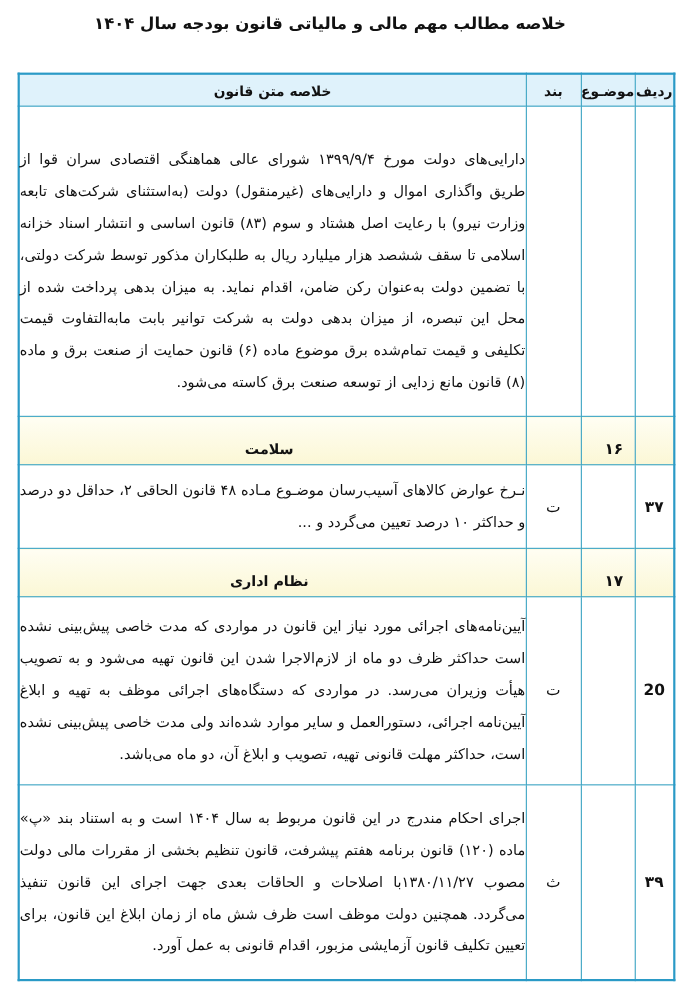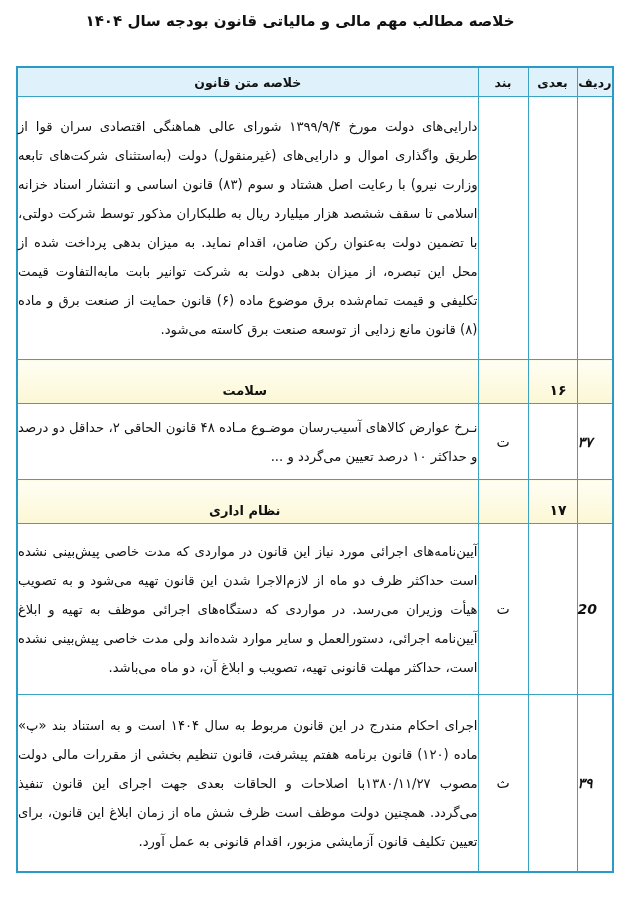--- a/index.html
+++ b/index.html
@@ -5,48 +5,48 @@
   html, body { margin:0; padding:0; background:#ffffff; }
   body { width:632px; height:907px; position:relative; overflow:hidden; font-family:"DejaVu Sans", sans-serif; color:#111; }
   .title { position:absolute; top:12px; left:0; width:600px; text-align:center; font-weight:bold; font-size:15px; direction:rtl; }
   table.law { position:absolute; left:16px; top:66px; width:598px; border-collapse:collapse; direction:rtl; table-layout:fixed; border:2px solid #2a9ac6; }
   table.law td, table.law th { border:1px solid #3aa3c2; padding:0; vertical-align:middle; }
   thead th { background:#dff2fb; height:28px; font-size:12.5px; font-weight:bold; text-align:center; }
   thead th.text-col { text-align:center; }
   .col-radif { width:36px; }
   .col-tabsare { width:49px; }
   .col-band { width:50px; }
-  td.num { text-align:left; font-size:14px; font-weight:bold;font-style:italic; }
+  td.num { text-align:center; font-size:14px; font-weight:bold; }
   td.band { text-align:center; font-size:14px; }
   td.text { text-align:justify; font-size:13.2px; line-height:29px; padding:6px 8px 6px 10px; vertical-align:top; }
   tr.section td { background:linear-gradient(#fffef3, #fbf7d5); height:30px; }
   tr.section td.sec-title { font-weight:bold; font-size:13px; padding:8px 6px 0 0; vertical-align:bottom; text-align:center; padding-bottom:5px; }
   tr.section td.sec-num { font-weight:bold; font-size:14px; text-align:center; vertical-align:bottom; padding-bottom:5px;padding-left:11px; }
   .r1 td { height:262px; }
   .r37 td { height:75px; }
   .r38 td { height:170px; }
   .r39 td { height:176px;margin-top:32px; }
-  .r1 td.text { padding-top:0; }
+  .r1 td.text { padding-top:19px; }
 </style>
 </head>
 <body>
 
 <div class="title">خلاصه مطالب مهم مالی و مالیاتی قانون بودجه سال ۱۴۰۴</div>
 
 <table class="law">
   <colgroup>
     <col class="col-radif">
     <col class="col-tabsare">
     <col class="col-band">
     <col>
   </colgroup>
   <thead>
     <tr>
       <th>ردیف</th>
-      <th>بعدی</th>
+      <th>موضـوع</th>
       <th>بند</th>
       <th class="text-col">خلاصه متن قانون</th>
     </tr>
   </thead>
   <tbody>
     <tr class="r1">
       <td class="num"></td>
       <td class="num"></td>
       <td class="band"></td>
       <td class="text">دارایی‌های دولت مورخ ۱۳۹۹/۹/۴ شورای عالی هماهنگی اقتصادی سران قوا از طریق واگذاری اموال و دارایی‌های (غیرمنقول) دولت (به‌استثنای شرکت‌های تابعه وزارت نیرو) با رعایت اصل هشتاد و سوم (۸۳) قانون اساسی و انتشار اسناد خزانه اسلامی تا سقف ششصد هزار میلیارد ریال به طلبکاران مذکور توسط شرکت دولتی، با تضمین دولت به‌عنوان رکن ضامن، اقدام نماید. به میزان بدهی پرداخت شده از محل این تبصره، از میزان بدهی دولت به شرکت توانیر بابت مابه‌التفاوت قیمت تکلیفی و قیمت تمام‌شده برق موضوع ماده (۶) قانون حمایت از صنعت برق و ماده (۸) قانون مانع زدایی از توسعه صنعت برق کاسته می‌شود.</td>

